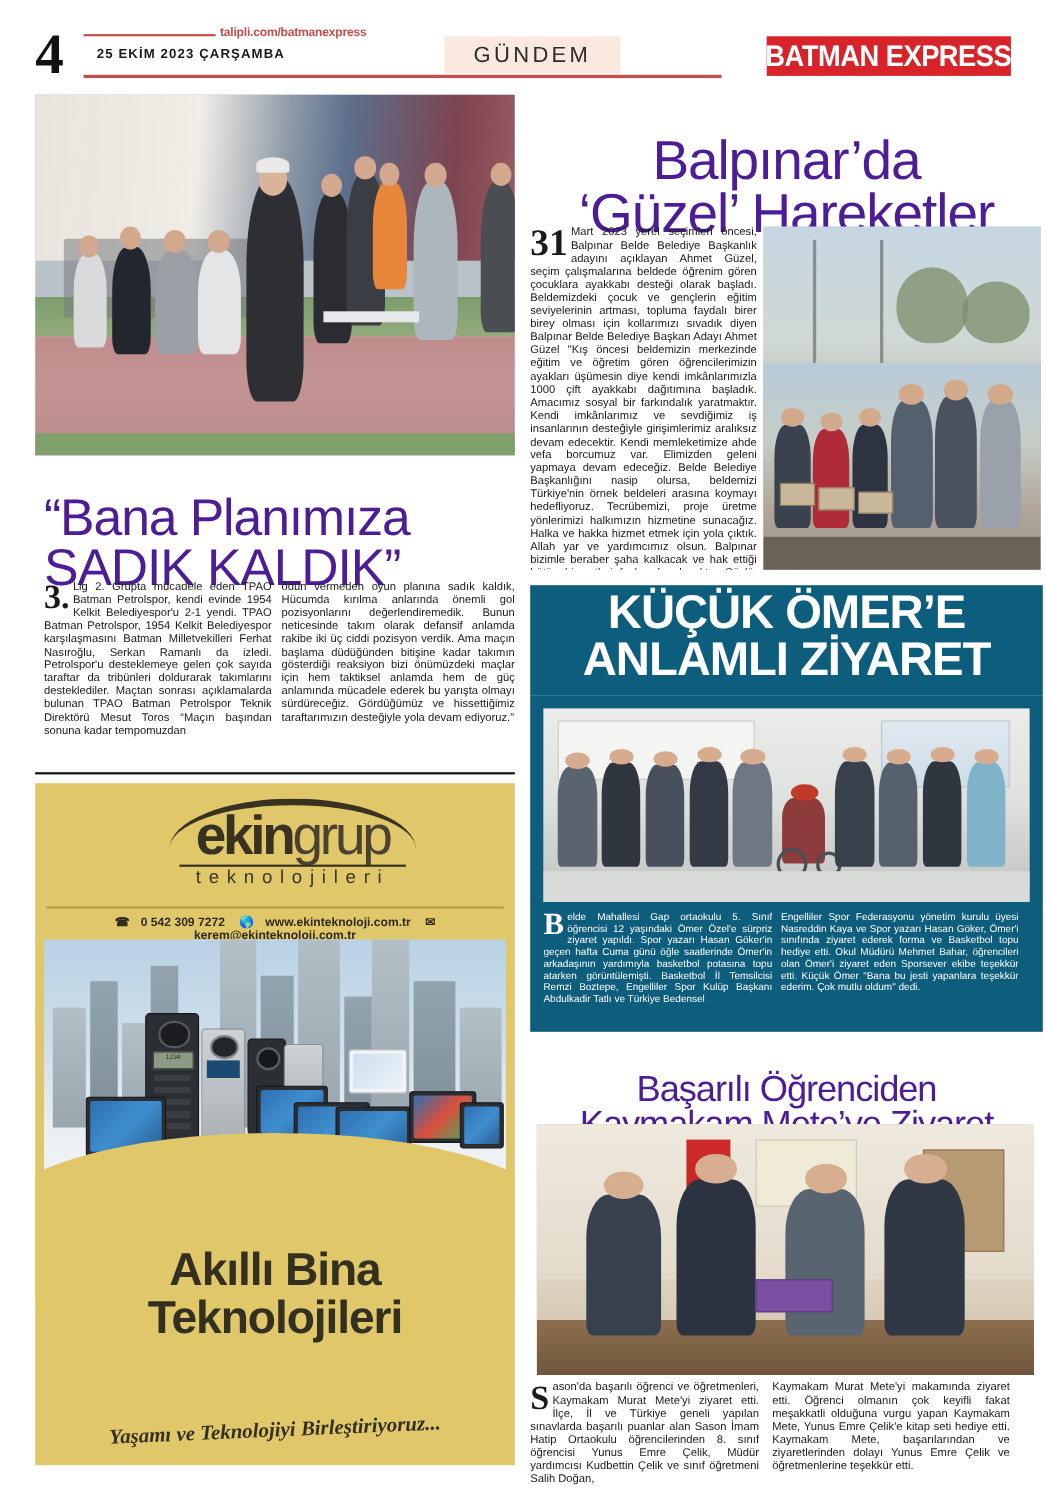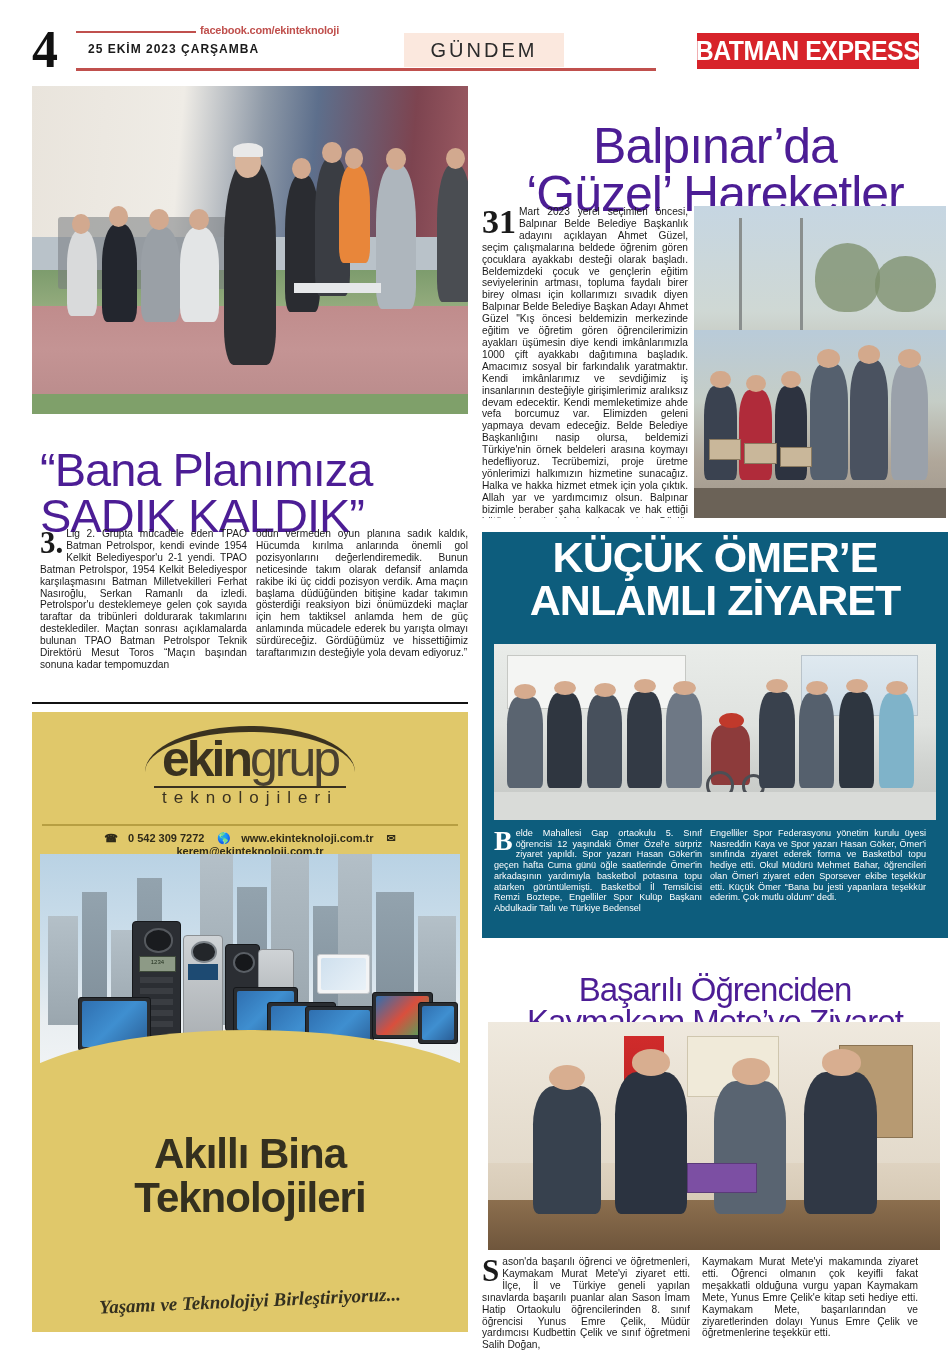--- a/index.html
+++ b/index.html
@@ -135,21 +135,21 @@
     color:#0d5d7d;font-family:"Liberation Sans",sans-serif;font-size:9.1px;
     line-height:10.7px;text-align:justify;
   }
   .teal-drop{
     float:left;font-size:28px;line-height:23px;font-weight:bold;color:#0d5d7d;
     padding:1px 3px 0 0;font-family:"Liberation Serif",serif;
   }
 
   
   .ad{position:absolute;background:#e0c86a;overflow:hidden;}
-  .ad-logo-wrap{position:absolute;left:0;top:0;width:100%;height:104px;}
+  .ad-logo-wrap{position:absolute;left:0;top:0;width:100%;height:104px;padding-left:32px;}
   .ad-logo{
     position:absolute;left:0;right:0;top:18px;text-align:center;
     font-family:"Liberation Sans",sans-serif;font-weight:bold;font-size:50px;
     color:#3a3220;letter-spacing:-3px;
   }
   .ad-logo .thin{font-weight:normal;color:#4a4130;}
   .ad-swoosh{
     position:absolute;left:26%;top:14px;width:48%;height:40px;
     border-top:6px solid #3a3220;border-radius:50%/100% 100% 0 0;border-left:0;border-right:0;border-bottom:0;
   }
@@ -189,21 +189,21 @@
   }
 </style>
 </head>
 <body>
 
 <div class="page">
 
   <div class="masthead">
     <div class="pageno">4</div>
     <div class="rule-top"></div>
-    <div class="fb">facebook.com/ekinteknoloji</div>
+    <div class="fb">talipli.com/batmanexpress</div>
     <div class="dateline">25 EKİM 2023 ÇARŞAMBA</div>
     <div class="rule-bottom"></div>
     <div class="section-tab">
       <span>GÜNDEM</span>
     </div>
     <div class="brand">
       <span>BATMAN EXPRESS</span>
     </div>
   </div>
 

